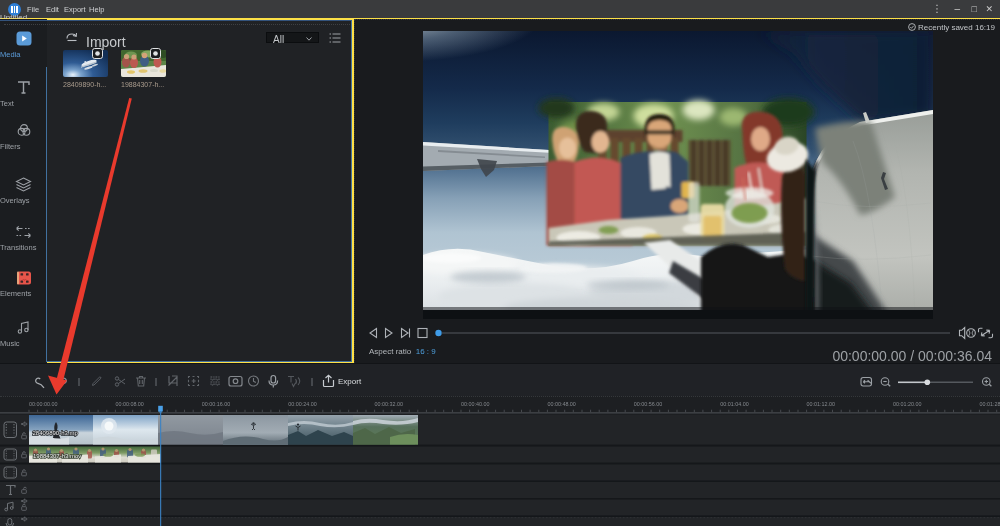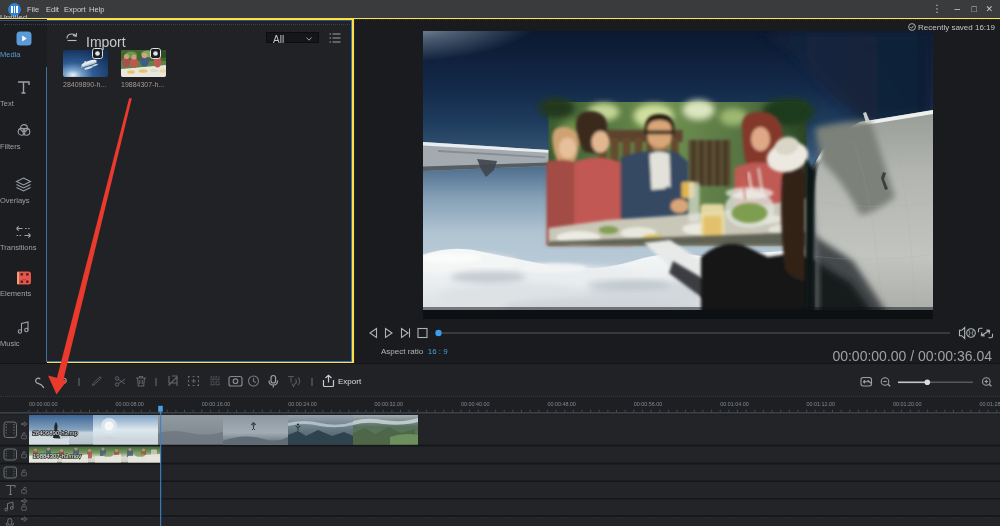--- a/index.html
+++ b/index.html
@@ -382,21 +382,21 @@
     <rect x="87" y="8.5" width="508" height="1" fill="#55595e"></rect>
     <g fill="none" stroke="#b2b6ba" stroke-width="1.1">
      <path d="M604.5 6.3 h2.2 l3 -2.8 v11 l-3 -2.8 h-2.2 z"></path>
      <circle cx="616" cy="9" r="4.3"></circle>
      <path d="M613.5 5.8 q3 3.2 0 6.4 M618.5 5.8 q-3 3.2 0 6.4" stroke-width="0.8"></path>
      <path d="M627.5 4.2 h-2.4 q-1.6 0 -1.6 1.6 v2.4 M633.5 13.8 h2.4 q1.6 0 1.6 -1.6 v-2.4"></path>
      <path d="M626.3 11.7 L634.7 6.3 M634.7 6.3 l-3.4 -0.2 M634.7 6.3 l-0.6 3.3 M626.3 11.7 l3.4 0.2 M626.3 11.7 l0.6 -3.3"></path>
     </g>
    </svg>
   </div>
-  <div style="position:absolute;left:26px;top:327px;color:#b3b7bb;font-size:8px">Aspect ratio&nbsp;&nbsp;<span style="color:#4d9fdc">16 : 9</span></div>
+  <div style="position:absolute;left:14px;top:327px;color:#b3b7bb;font-size:8px">Aspect ratio&nbsp;&nbsp;<span style="color:#4d9fdc">16 : 9</span></div>
   <div style="position:absolute;right:8px;top:328px;color:#9da1a5;font-size:14px">00:00:00.00 / 00:00:36.04</div>
 </div>
 
 <div id="belt">
 <svg class="abs" style="left:0;top:0" width="1000" height="33">
  <g fill="none" stroke="#a9adb2" stroke-width="1.2">
   <path d="M40.2 15 a2.6 2.6 0 1 0 -2.8 4.2 q4.2 1.1 6.6 4.6"></path>
  </g>
  <g fill="none" stroke="#8f939a" stroke-width="1.2">
   <path d="M61.8 15 a2.6 2.6 0 1 1 2.8 4.2 q-4.2 1.1 -6.6 4.6"></path>

